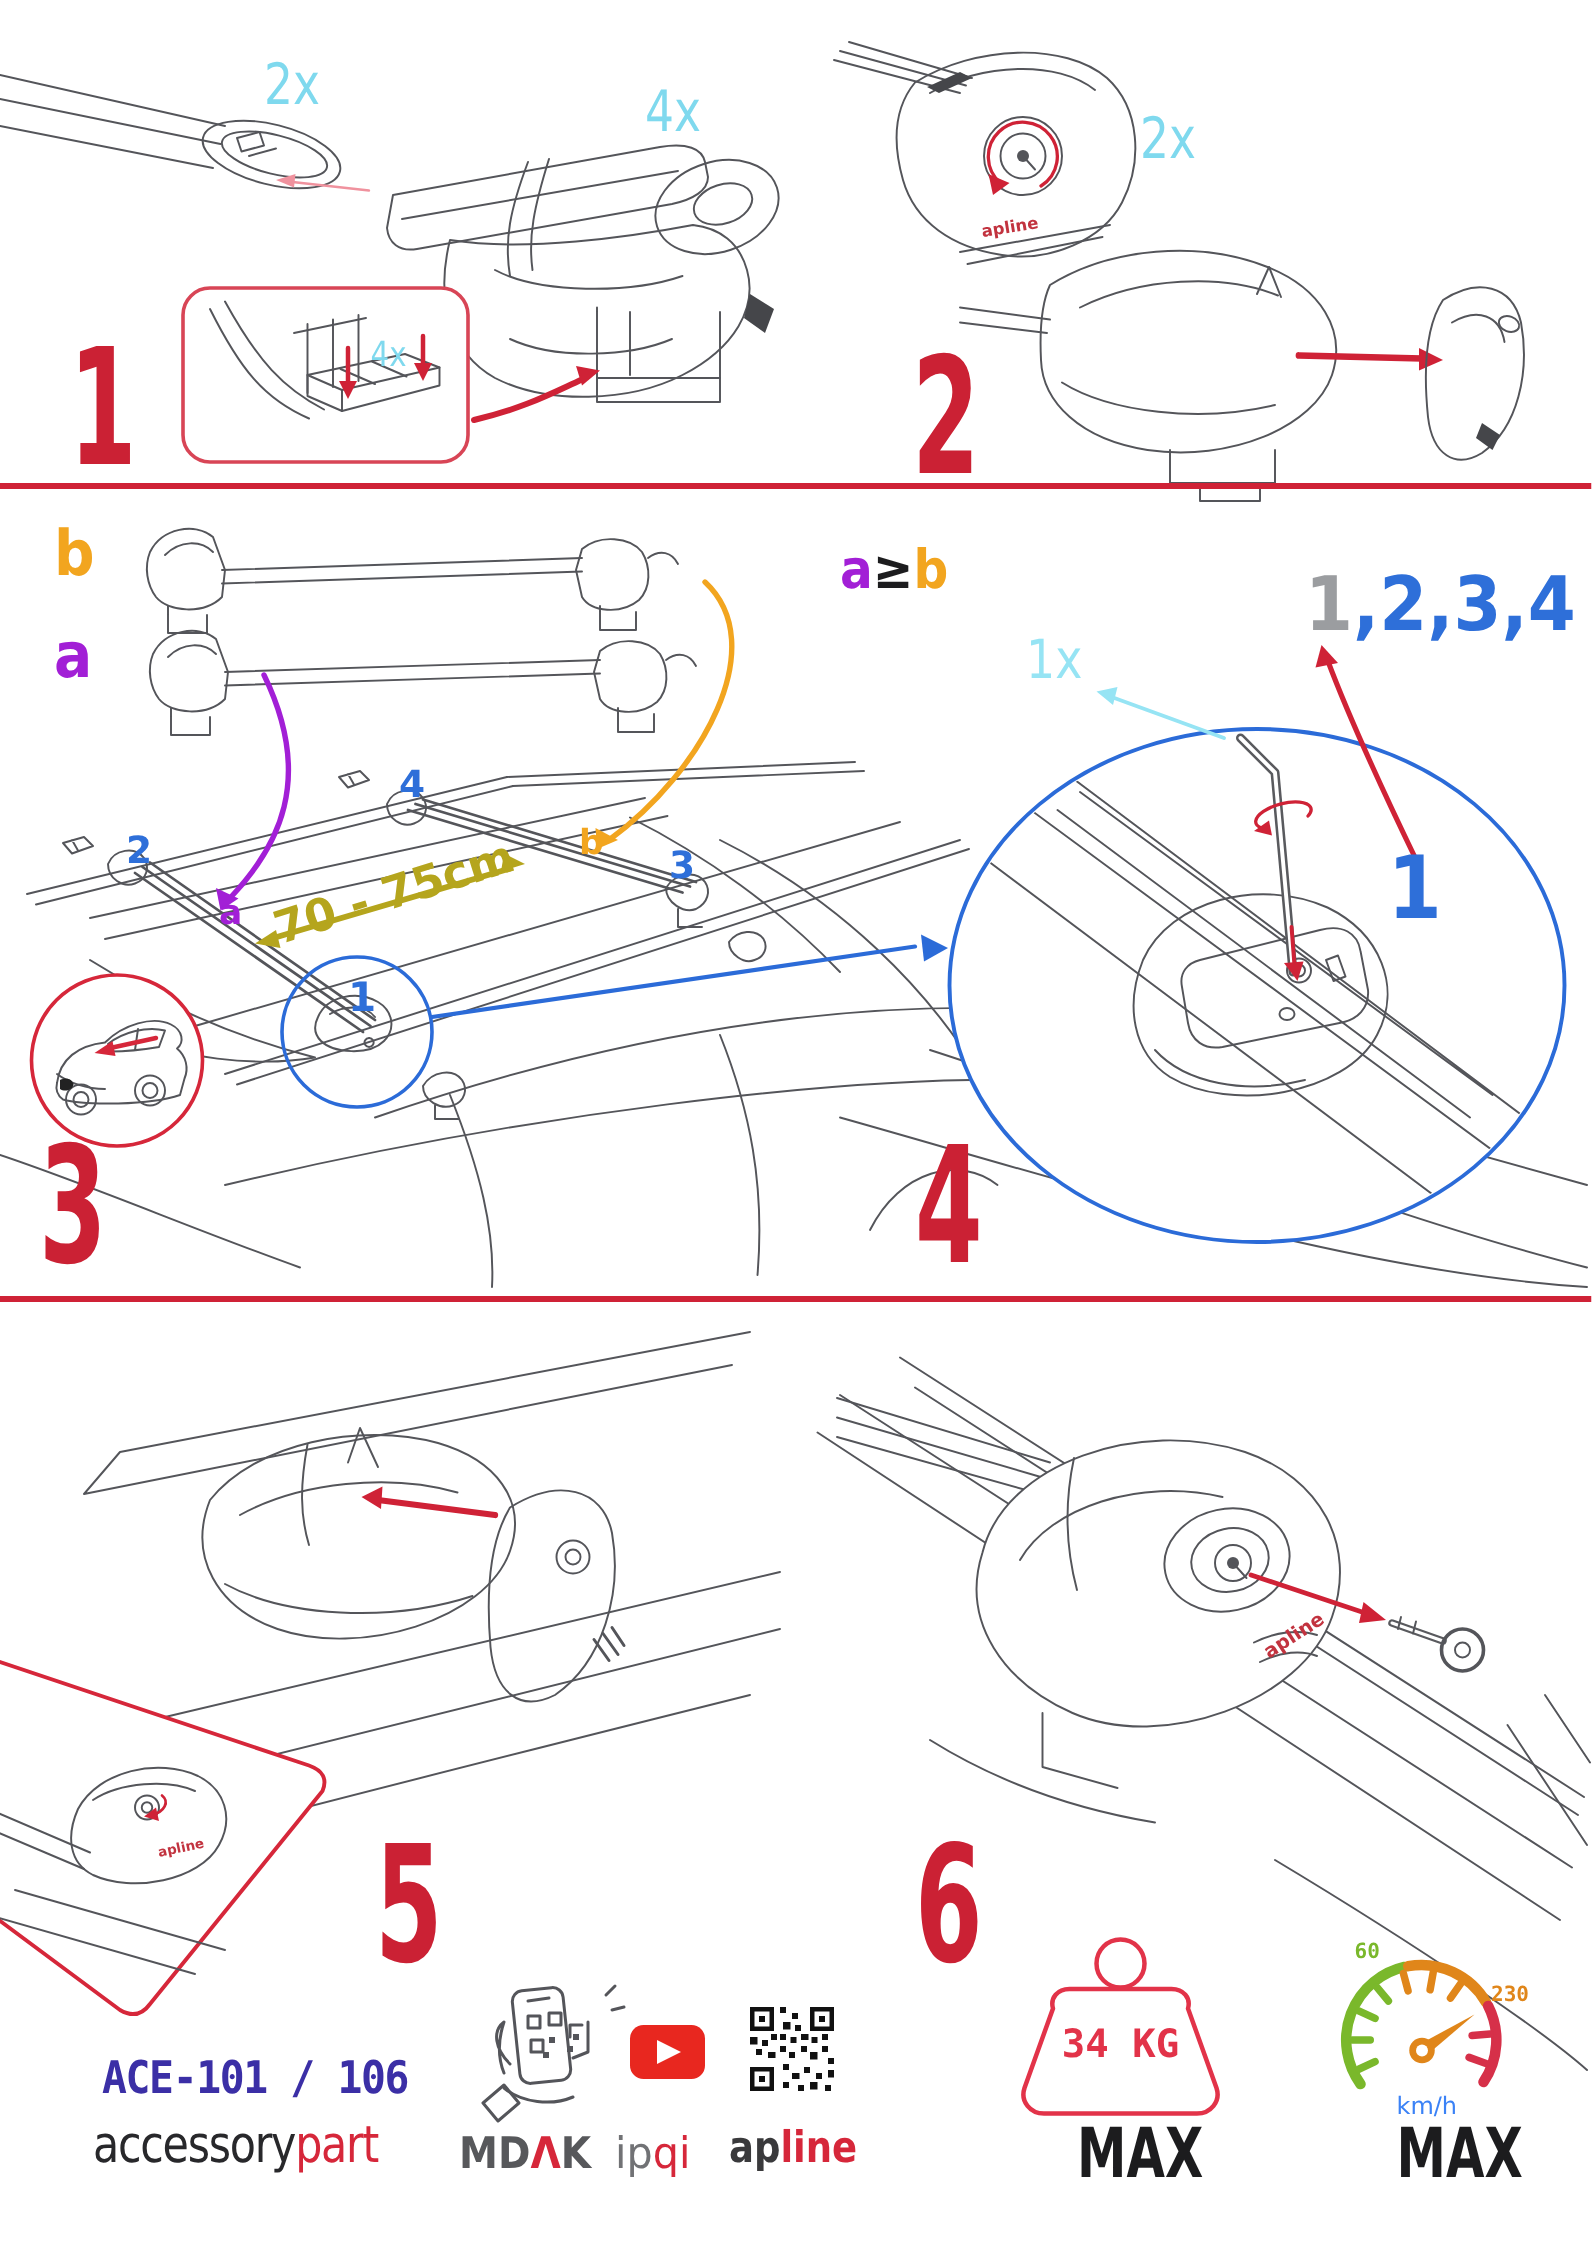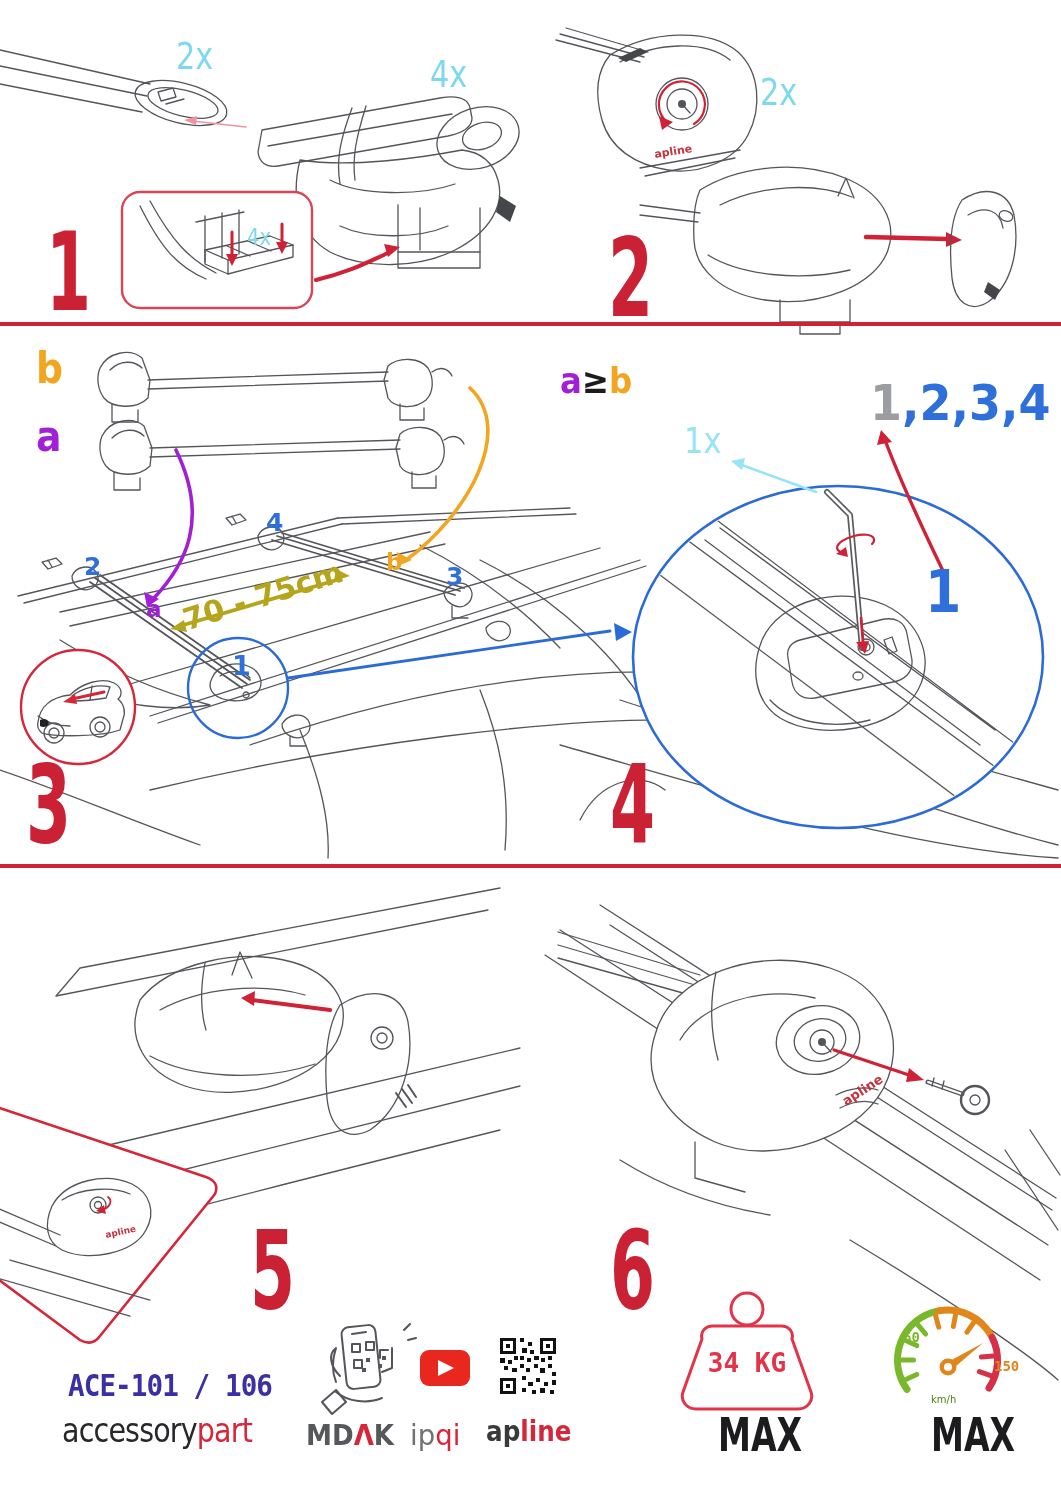--- a/index.html
+++ b/index.html
@@ -25,22 +25,22 @@
   .brand{font-size:34px;letter-spacing:-1px;transform:scaleX(.84);transform-origin:left top;color:#28282b;}
   .brand b{color:#d6273a;font-weight:normal;}
   .mdak{font-size:29px;font-weight:bold;color:#57585b;transform:scaleX(.9);transform-origin:left top;}
   .mdak b{color:#d6273a;}
   .ipqi{font-size:29px;color:#717275;transform:scaleX(.95);transform-origin:left top;}
   .ipqi b{color:#d6273a;font-weight:normal;}
   .apline{font-size:29px;font-weight:bold;color:#3a3a3c;transform:scaleX(.85);transform-origin:left top;}
   .apline b{color:#d6273a;}
   .kgval{color:#e23349;font-size:26px;width:90px;text-align:center;}
   .max{font-size:46px;font-weight:bold;color:#1c1c1e;transform:scaleX(.72);transform-origin:left top;}
-  .spdlab{font-size:14px;margin-top:36px;}
-  .kmh{font-size:10px;color:#4d7c0f;}
+  .spdlab{font-size:14px;}
+  .kmh{font-size:16px;color:#3b82f6;}
   .divider{position:absolute;left:0;width:1061px;height:4px;background:#cf2236;}
 </style>
 </head>
 <body>
 
 <svg width="1061" height="1500" viewBox="0 0 1061 1500" fill="none" stroke="#54555a" stroke-width="1.3" stroke-linecap="round" stroke-linejoin="round">
 
   <g>
     <path d="M0,50 L150,84"></path>
     <path d="M0,84 L142,112"></path>
@@ -445,15 +445,15 @@
   <span>ip</span><b>qi</b>
 </div>
 <div class="abs apline" style="left:486px;top:1414px;">
   <span>ap</span><b>line</b>
 </div>
 
 <div class="abs kgval techno" style="left:702px;top:1348px;">34 KG</div>
 <div class="abs max" style="left:718px;top:1408px;">MAX</div>
 
 <div class="abs spdlab techno" style="left:903px;top:1293px;color:#7ab82b;">60</div>
-<div class="abs spdlab techno" style="left:994px;top:1322px;color:#e0861a;">150</div>
+<div class="abs spdlab techno" style="left:994px;top:1322px;color:#e0861a;">230</div>
 <div class="abs kmh" style="left:931px;top:1394px;">km/h</div>
 <div class="abs max" style="left:931px;top:1408px;">MAX</div>
 
 </body></html>

